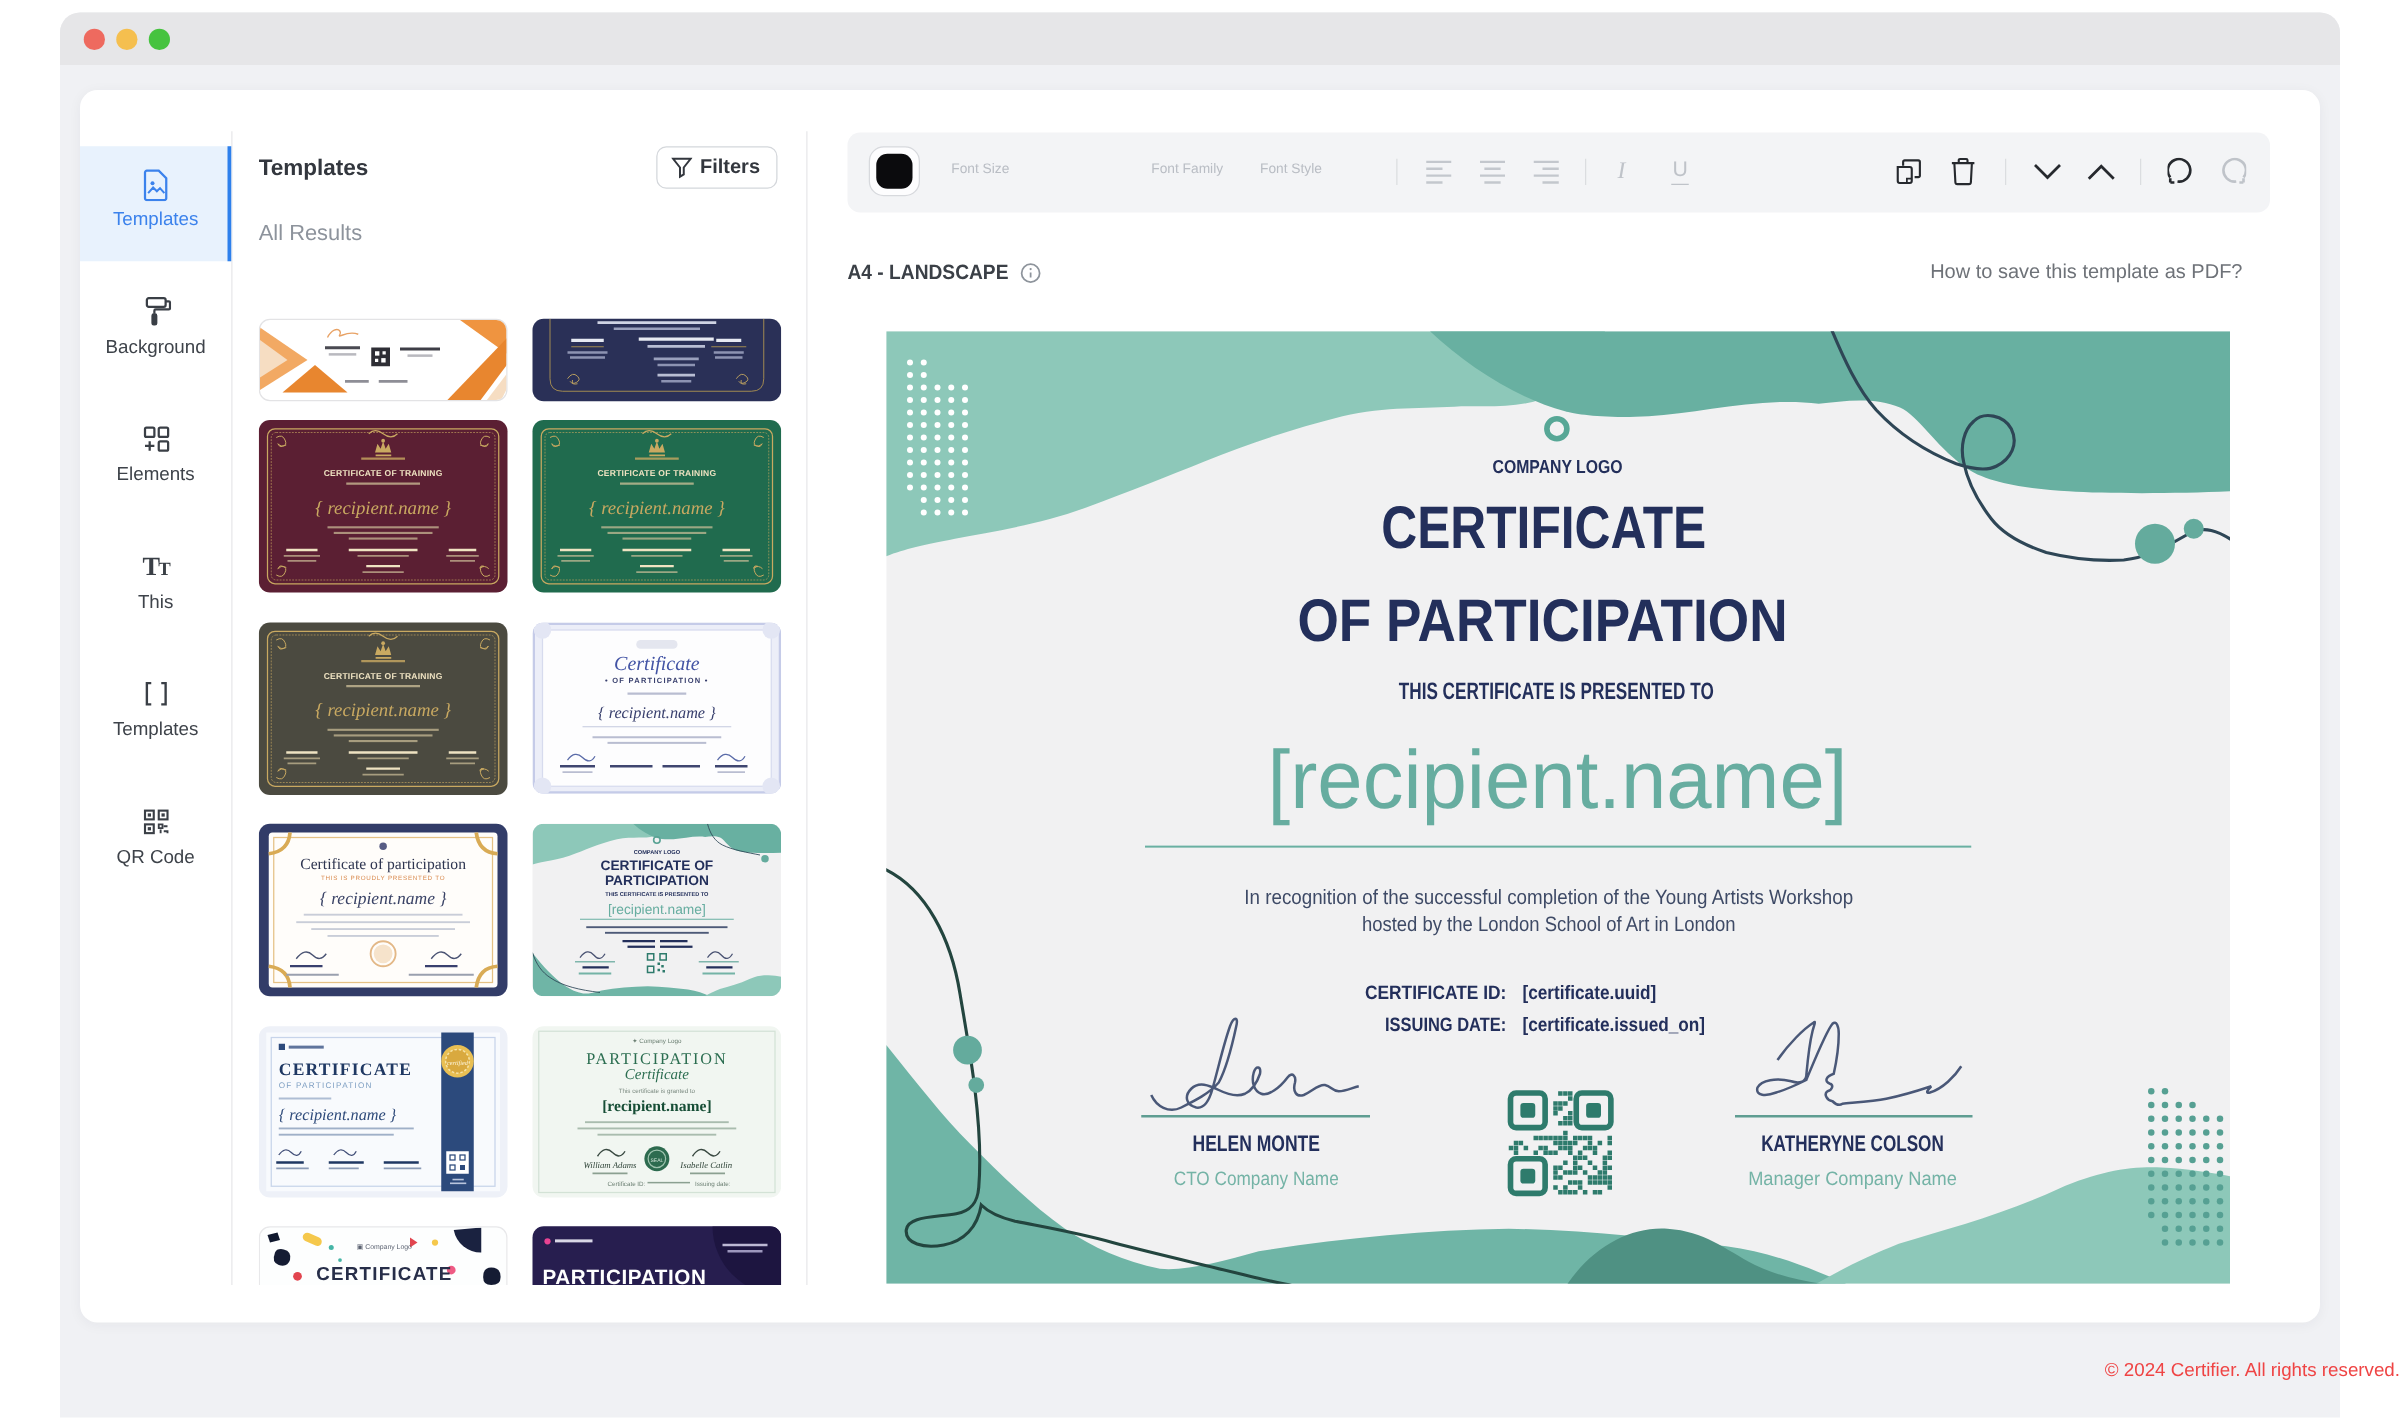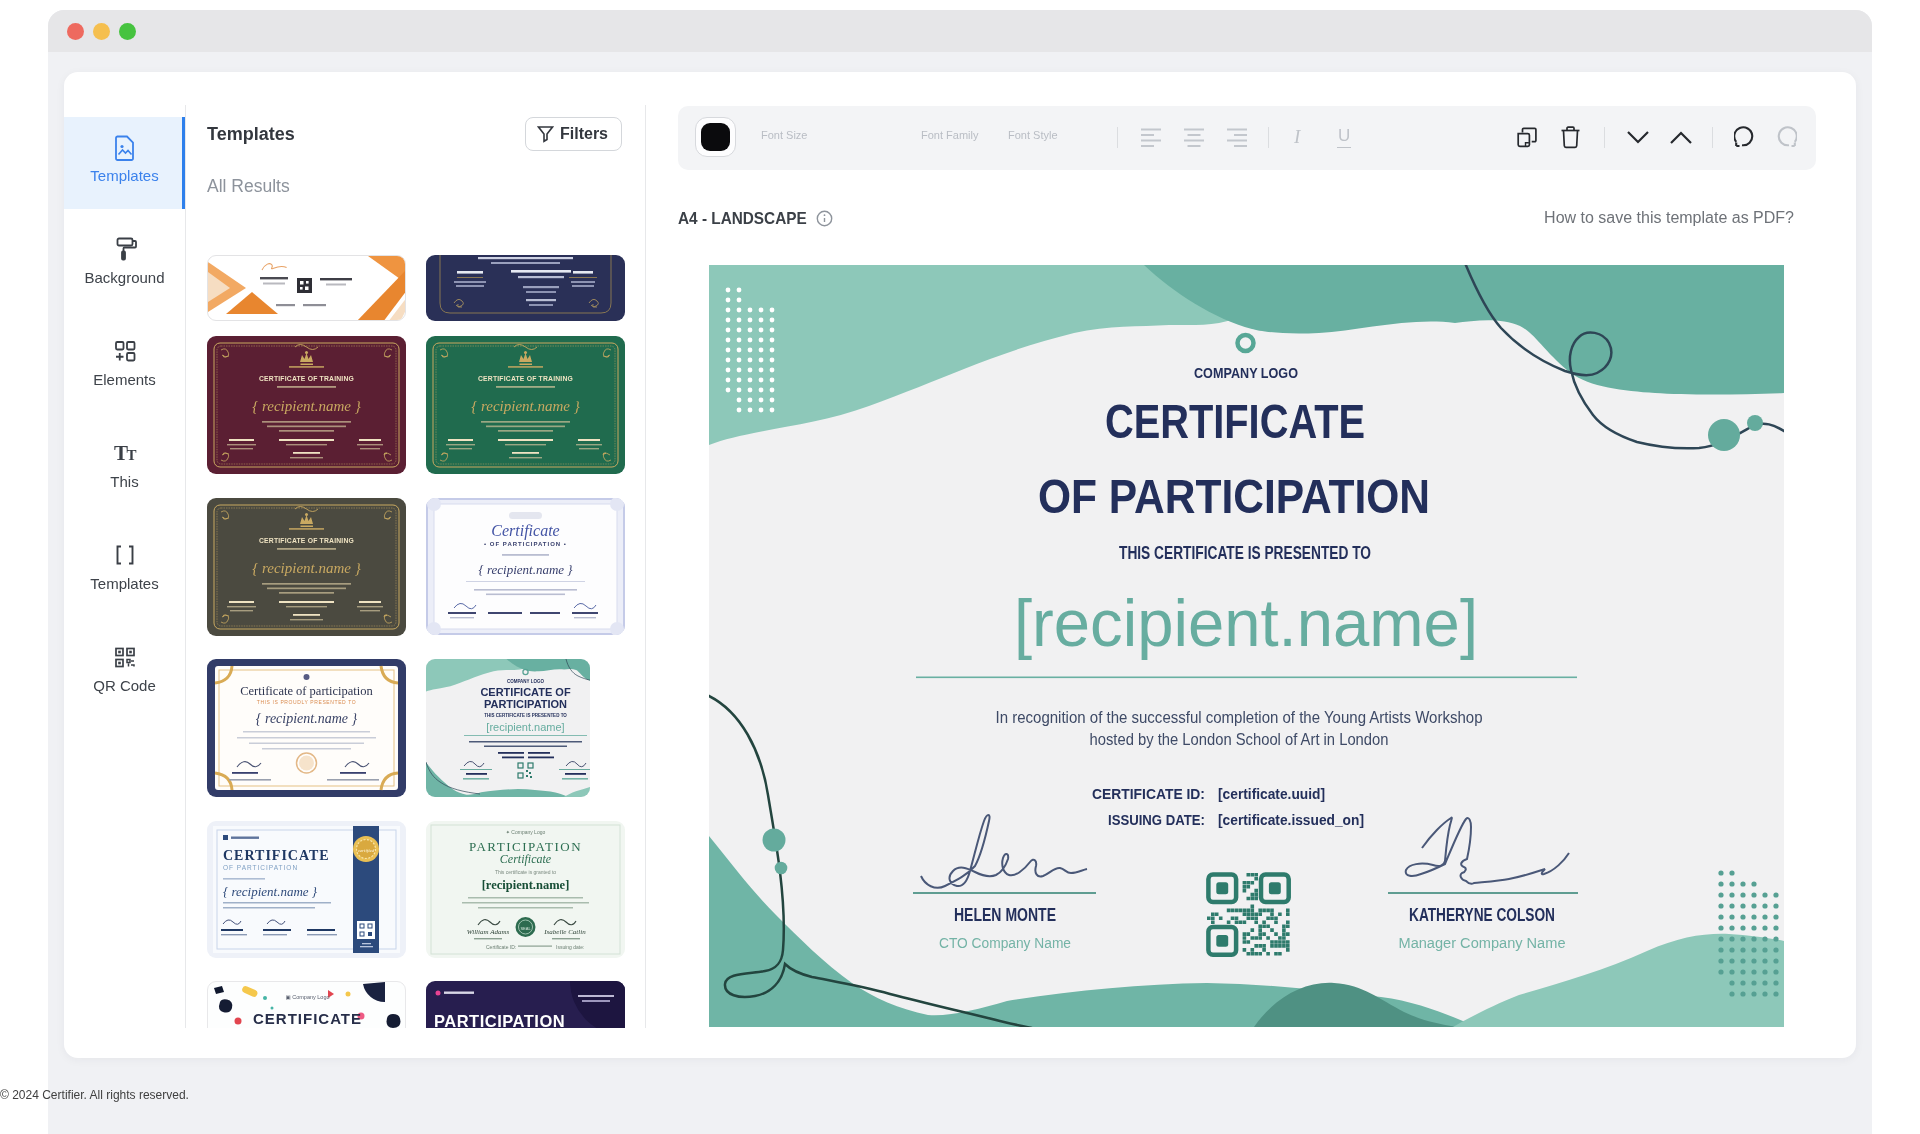--- a/index.html
+++ b/index.html
@@ -282,21 +282,21 @@
  <path d="M138 108 q7 -9 13 -3 t11 -1" stroke="#4a5373" fill="none" stroke-width="1.1"></path>
  <circle cx="99.5" cy="104" r="10" fill="none" stroke="#e3b887" stroke-width="1.5"></circle>
  <circle cx="99.5" cy="104" r="7.5" fill="#f6e3cb"></circle>
  <rect x="25" y="113" width="26" height="1.8" fill="#39406e"></rect>
  <rect x="133" y="113" width="26" height="1.8" fill="#39406e"></rect>
  <rect x="22" y="120" width="42" height="1.6" fill="#9aa0ae"></rect>
  <rect x="120" y="120" width="52" height="1.6" fill="#9aa0ae"></rect>
 </svg>
 </div>
 
-<div class="thumb" style="left:219px;top:404px;width:164px;height:138px;background:#f1f1f2;">
+<div class="thumb" style="left:219px;top:404px;width:199px;height:138px;background:#f1f1f2;">
 <svg width="199" height="138" style="position:absolute;left:0;top:0;">
  <path d="M 0.0 0.0 L 106.4 0.0 C 105.5 2.7 103.7 6.3 100.0 8.5 C 95.3 11.2 90.7 10.9 85.2 10.9 C 79.6 11.2 74.0 10.9 67.6 12.3 C 60.2 14.1 53.7 16.3 47.2 18.8 C 41.7 21.0 36.1 23.2 29.6 25.5 C 22.6 28.1 15.7 29.0 10.2 30.1 C 5.6 31.0 2.8 31.5 0.0 32.6 Z" fill="#8dc8b9"></path>
  <path d="M 80.5 0.0 L 199.0 0.0 L 199.0 23.2 C 190.7 23.5 180.5 23.5 175.1 23.2 C 169.4 22.8 162.9 22.1 159.6 19.6 C 155.1 16.3 152.9 12.3 150.1 11.0 C 146.2 9.4 141.6 10.1 138.1 10.5 C 129.6 9.4 120.3 12.0 112.9 12.3 C 105.9 12.7 101.8 12.0 100.5 11.6 C 93.5 9.8 86.1 5.1 80.5 0.0 Z" fill="#68b0a1"></path>
  <path d="M140 0 c2 8 6 14 12 17 M152 17 c8 4 20 6 30 8" stroke="#2f4858" stroke-width="0.7" fill="none"></path>
  <circle cx="186" cy="28" r="3" fill="#64ab9d"></circle>
  <path d="M 0.0 103.4 C 4.6 109.0 8.3 113.7 12.4 117.7 C 16.7 121.9 21.3 126.4 26.5 130.0 C 30.5 132.7 35.2 134.7 40.5 135.8 C 44.4 136.2 50.0 134.7 55.2 133.3 C 66.6 131.5 79.6 130.2 92.2 130.0 C 103.7 130.2 114.8 131.5 124.4 132.6 C 131.4 133.5 137.0 135.8 142.2 138.0 L 0.0 138.0 Z" fill="#6fb5a6"></path>
  <path d="M 137.7 138.0 C 141.6 135.8 145.3 134.0 149.9 132.2 C 157.3 130.0 165.7 127.9 173.6 124.2 C 179.6 121.7 184.2 121.0 188.8 121.2 C 192.5 121.3 196.2 121.9 199.0 122.4 L 199.0 138.0 Z" fill="#8dc8b9"></path>
  <path d="M0 103 c3 10 8 16 14 20 M14 123 c10 7 24 10 40 12" stroke="#2f4858" stroke-width="0.7" fill="none"></path>
  <circle cx="99.5" cy="13" r="2.6" fill="none" stroke="#5aa395" stroke-width="1.3"></circle>
  <text x="99.5" y="24" font-size="4.5" font-weight="bold" fill="#232f5b" text-anchor="middle">COMPANY LOGO</text>
@@ -645,13 +645,13 @@
       <rect x="1.4" y="1.4" width="27.7" height="27.7" rx="4.5" fill="none" stroke="#2e7b6c" stroke-width="4.5"></rect>
       <rect x="9.3" y="9.3" width="11.9" height="11.9" rx="2.5" fill="#2e7b6c"></rect>
       <rect x="54.0" y="1.4" width="27.7" height="27.7" rx="4.5" fill="none" stroke="#2e7b6c" stroke-width="4.5"></rect>
       <rect x="61.9" y="9.3" width="11.9" height="11.9" rx="2.5" fill="#2e7b6c"></rect>
       <rect x="1.4" y="54.0" width="27.7" height="27.7" rx="4.5" fill="none" stroke="#2e7b6c" stroke-width="4.5"></rect>
       <rect x="9.3" y="61.9" width="11.9" height="11.9" rx="2.5" fill="#2e7b6c"></rect>
       <path d="M39.5 0.0h3.6v3.6h-3.6zM43.5 0.0h3.6v3.6h-3.6zM47.4 0.0h3.6v3.6h-3.6zM47.4 4.0h3.6v3.6h-3.6zM35.6 7.9h3.6v3.6h-3.6zM39.5 7.9h3.6v3.6h-3.6zM43.5 7.9h3.6v3.6h-3.6zM35.6 11.9h3.6v3.6h-3.6zM39.5 11.9h3.6v3.6h-3.6zM35.6 15.8h3.6v3.6h-3.6zM47.4 15.8h3.6v3.6h-3.6zM43.5 19.8h3.6v3.6h-3.6zM47.4 19.8h3.6v3.6h-3.6zM39.5 23.7h3.6v3.6h-3.6zM43.5 23.7h3.6v3.6h-3.6zM47.4 23.7h3.6v3.6h-3.6zM43.5 31.6h3.6v3.6h-3.6zM19.8 35.6h3.6v3.6h-3.6zM23.7 35.6h3.6v3.6h-3.6zM27.7 35.6h3.6v3.6h-3.6zM31.6 35.6h3.6v3.6h-3.6zM35.6 35.6h3.6v3.6h-3.6zM39.5 35.6h3.6v3.6h-3.6zM43.5 35.6h3.6v3.6h-3.6zM51.4 35.6h3.6v3.6h-3.6zM55.3 35.6h3.6v3.6h-3.6zM59.3 35.6h3.6v3.6h-3.6zM63.2 35.6h3.6v3.6h-3.6zM79.0 35.6h3.6v3.6h-3.6zM4.0 39.5h3.6v3.6h-3.6zM7.9 39.5h3.6v3.6h-3.6zM35.6 39.5h3.6v3.6h-3.6zM39.5 39.5h3.6v3.6h-3.6zM43.5 39.5h3.6v3.6h-3.6zM47.4 39.5h3.6v3.6h-3.6zM51.4 39.5h3.6v3.6h-3.6zM63.2 39.5h3.6v3.6h-3.6zM71.1 39.5h3.6v3.6h-3.6zM79.0 39.5h3.6v3.6h-3.6zM0.0 43.5h3.6v3.6h-3.6zM4.0 43.5h3.6v3.6h-3.6zM11.9 43.5h3.6v3.6h-3.6zM23.7 43.5h3.6v3.6h-3.6zM27.7 43.5h3.6v3.6h-3.6zM39.5 43.5h3.6v3.6h-3.6zM43.5 43.5h3.6v3.6h-3.6zM47.4 43.5h3.6v3.6h-3.6zM59.3 43.5h3.6v3.6h-3.6zM63.2 43.5h3.6v3.6h-3.6zM67.2 43.5h3.6v3.6h-3.6zM4.0 47.4h3.6v3.6h-3.6zM19.8 47.4h3.6v3.6h-3.6zM27.7 47.4h3.6v3.6h-3.6zM31.6 47.4h3.6v3.6h-3.6zM35.6 47.4h3.6v3.6h-3.6zM47.4 47.4h3.6v3.6h-3.6zM55.3 47.4h3.6v3.6h-3.6zM67.2 47.4h3.6v3.6h-3.6zM79.0 47.4h3.6v3.6h-3.6zM51.4 51.4h3.6v3.6h-3.6zM55.3 51.4h3.6v3.6h-3.6zM59.3 51.4h3.6v3.6h-3.6zM75.1 51.4h3.6v3.6h-3.6zM79.0 51.4h3.6v3.6h-3.6zM43.5 55.3h3.6v3.6h-3.6zM51.4 55.3h3.6v3.6h-3.6zM63.2 55.3h3.6v3.6h-3.6zM75.1 55.3h3.6v3.6h-3.6zM35.6 59.3h3.6v3.6h-3.6zM39.5 59.3h3.6v3.6h-3.6zM51.4 59.3h3.6v3.6h-3.6zM55.3 59.3h3.6v3.6h-3.6zM67.2 59.3h3.6v3.6h-3.6zM75.1 59.3h3.6v3.6h-3.6zM79.0 59.3h3.6v3.6h-3.6zM35.6 63.2h3.6v3.6h-3.6zM43.5 63.2h3.6v3.6h-3.6zM47.4 63.2h3.6v3.6h-3.6zM51.4 63.2h3.6v3.6h-3.6zM59.3 63.2h3.6v3.6h-3.6zM71.1 63.2h3.6v3.6h-3.6zM75.1 63.2h3.6v3.6h-3.6zM35.6 67.2h3.6v3.6h-3.6zM39.5 67.2h3.6v3.6h-3.6zM63.2 67.2h3.6v3.6h-3.6zM67.2 67.2h3.6v3.6h-3.6zM71.1 67.2h3.6v3.6h-3.6zM75.1 67.2h3.6v3.6h-3.6zM79.0 67.2h3.6v3.6h-3.6zM47.4 71.1h3.6v3.6h-3.6zM51.4 71.1h3.6v3.6h-3.6zM55.3 71.1h3.6v3.6h-3.6zM63.2 71.1h3.6v3.6h-3.6zM67.2 71.1h3.6v3.6h-3.6zM71.1 71.1h3.6v3.6h-3.6zM75.1 71.1h3.6v3.6h-3.6zM79.0 71.1h3.6v3.6h-3.6zM35.6 75.1h3.6v3.6h-3.6zM43.5 75.1h3.6v3.6h-3.6zM55.3 75.1h3.6v3.6h-3.6zM79.0 75.1h3.6v3.6h-3.6zM39.5 79.0h3.6v3.6h-3.6zM43.5 79.0h3.6v3.6h-3.6zM47.4 79.0h3.6v3.6h-3.6zM51.4 79.0h3.6v3.6h-3.6zM59.3 79.0h3.6v3.6h-3.6zM67.2 79.0h3.6v3.6h-3.6zM71.1 79.0h3.6v3.6h-3.6z" fill="#2e7b6c"></path>
     </g>
 </svg>
 
-<div class="abs" style="left:0;top:1088px;width:1920px;text-align:left;font-size:12px;color:#404040;">© 2024 Certifier. All rights reserved.</div>
+<div class="abs" style="left:0;top:1088px;width:1920px;text-align:right;font-size:15px;color:#ef4444;">© 2024 Certifier. All rights reserved.</div>
 
 </body></html>

